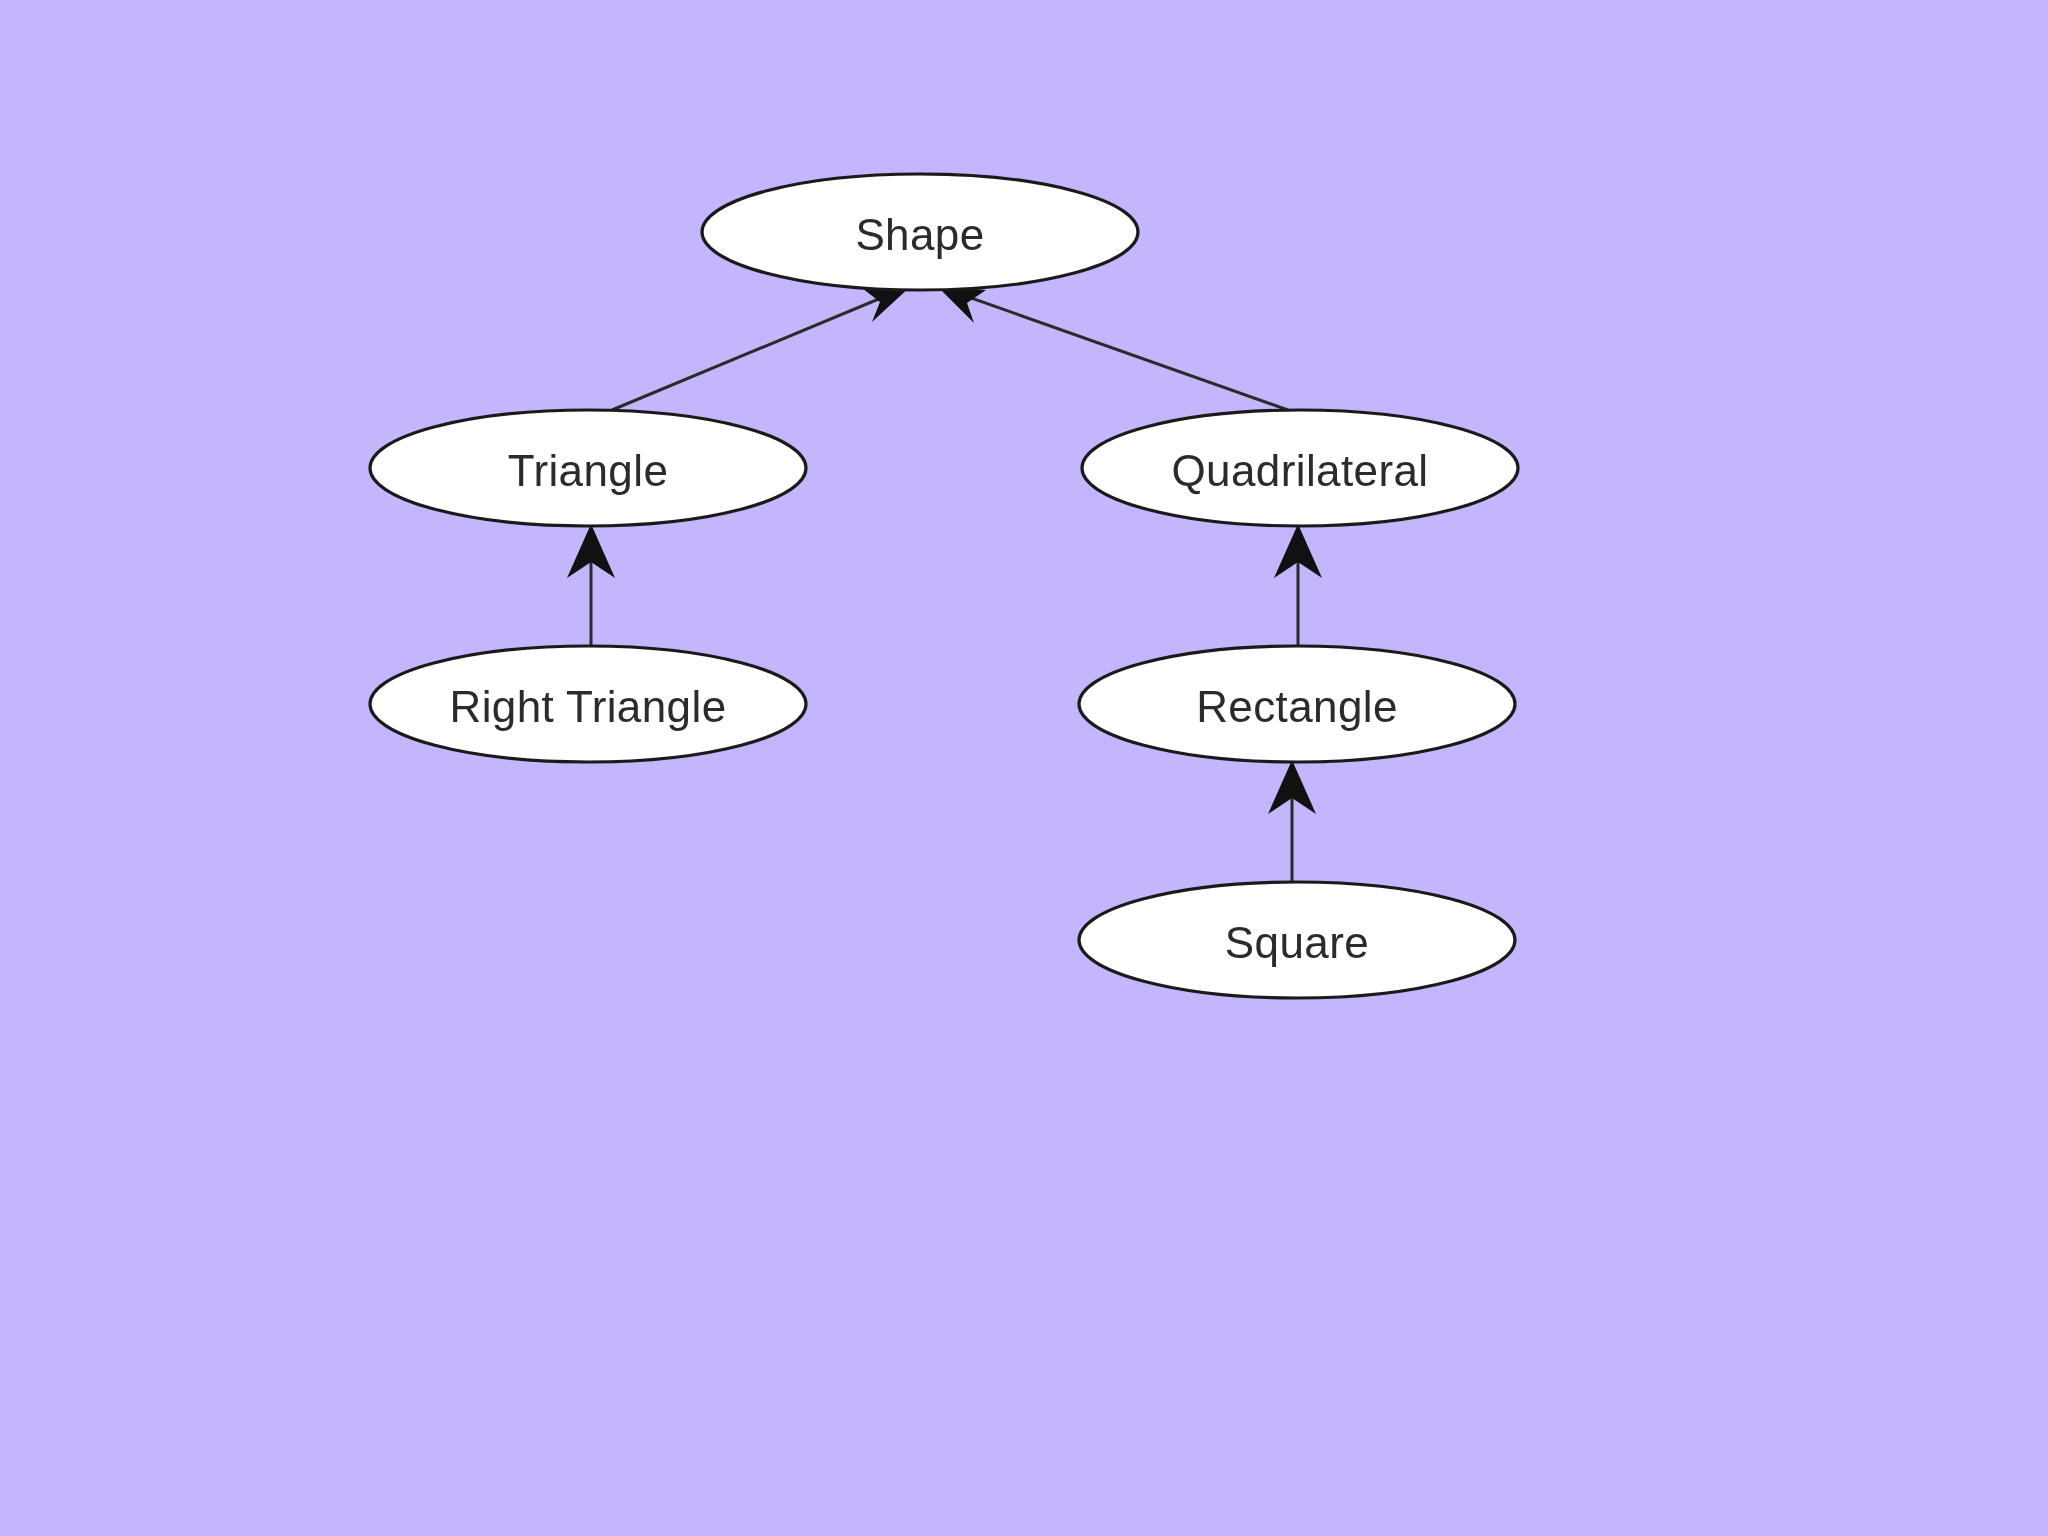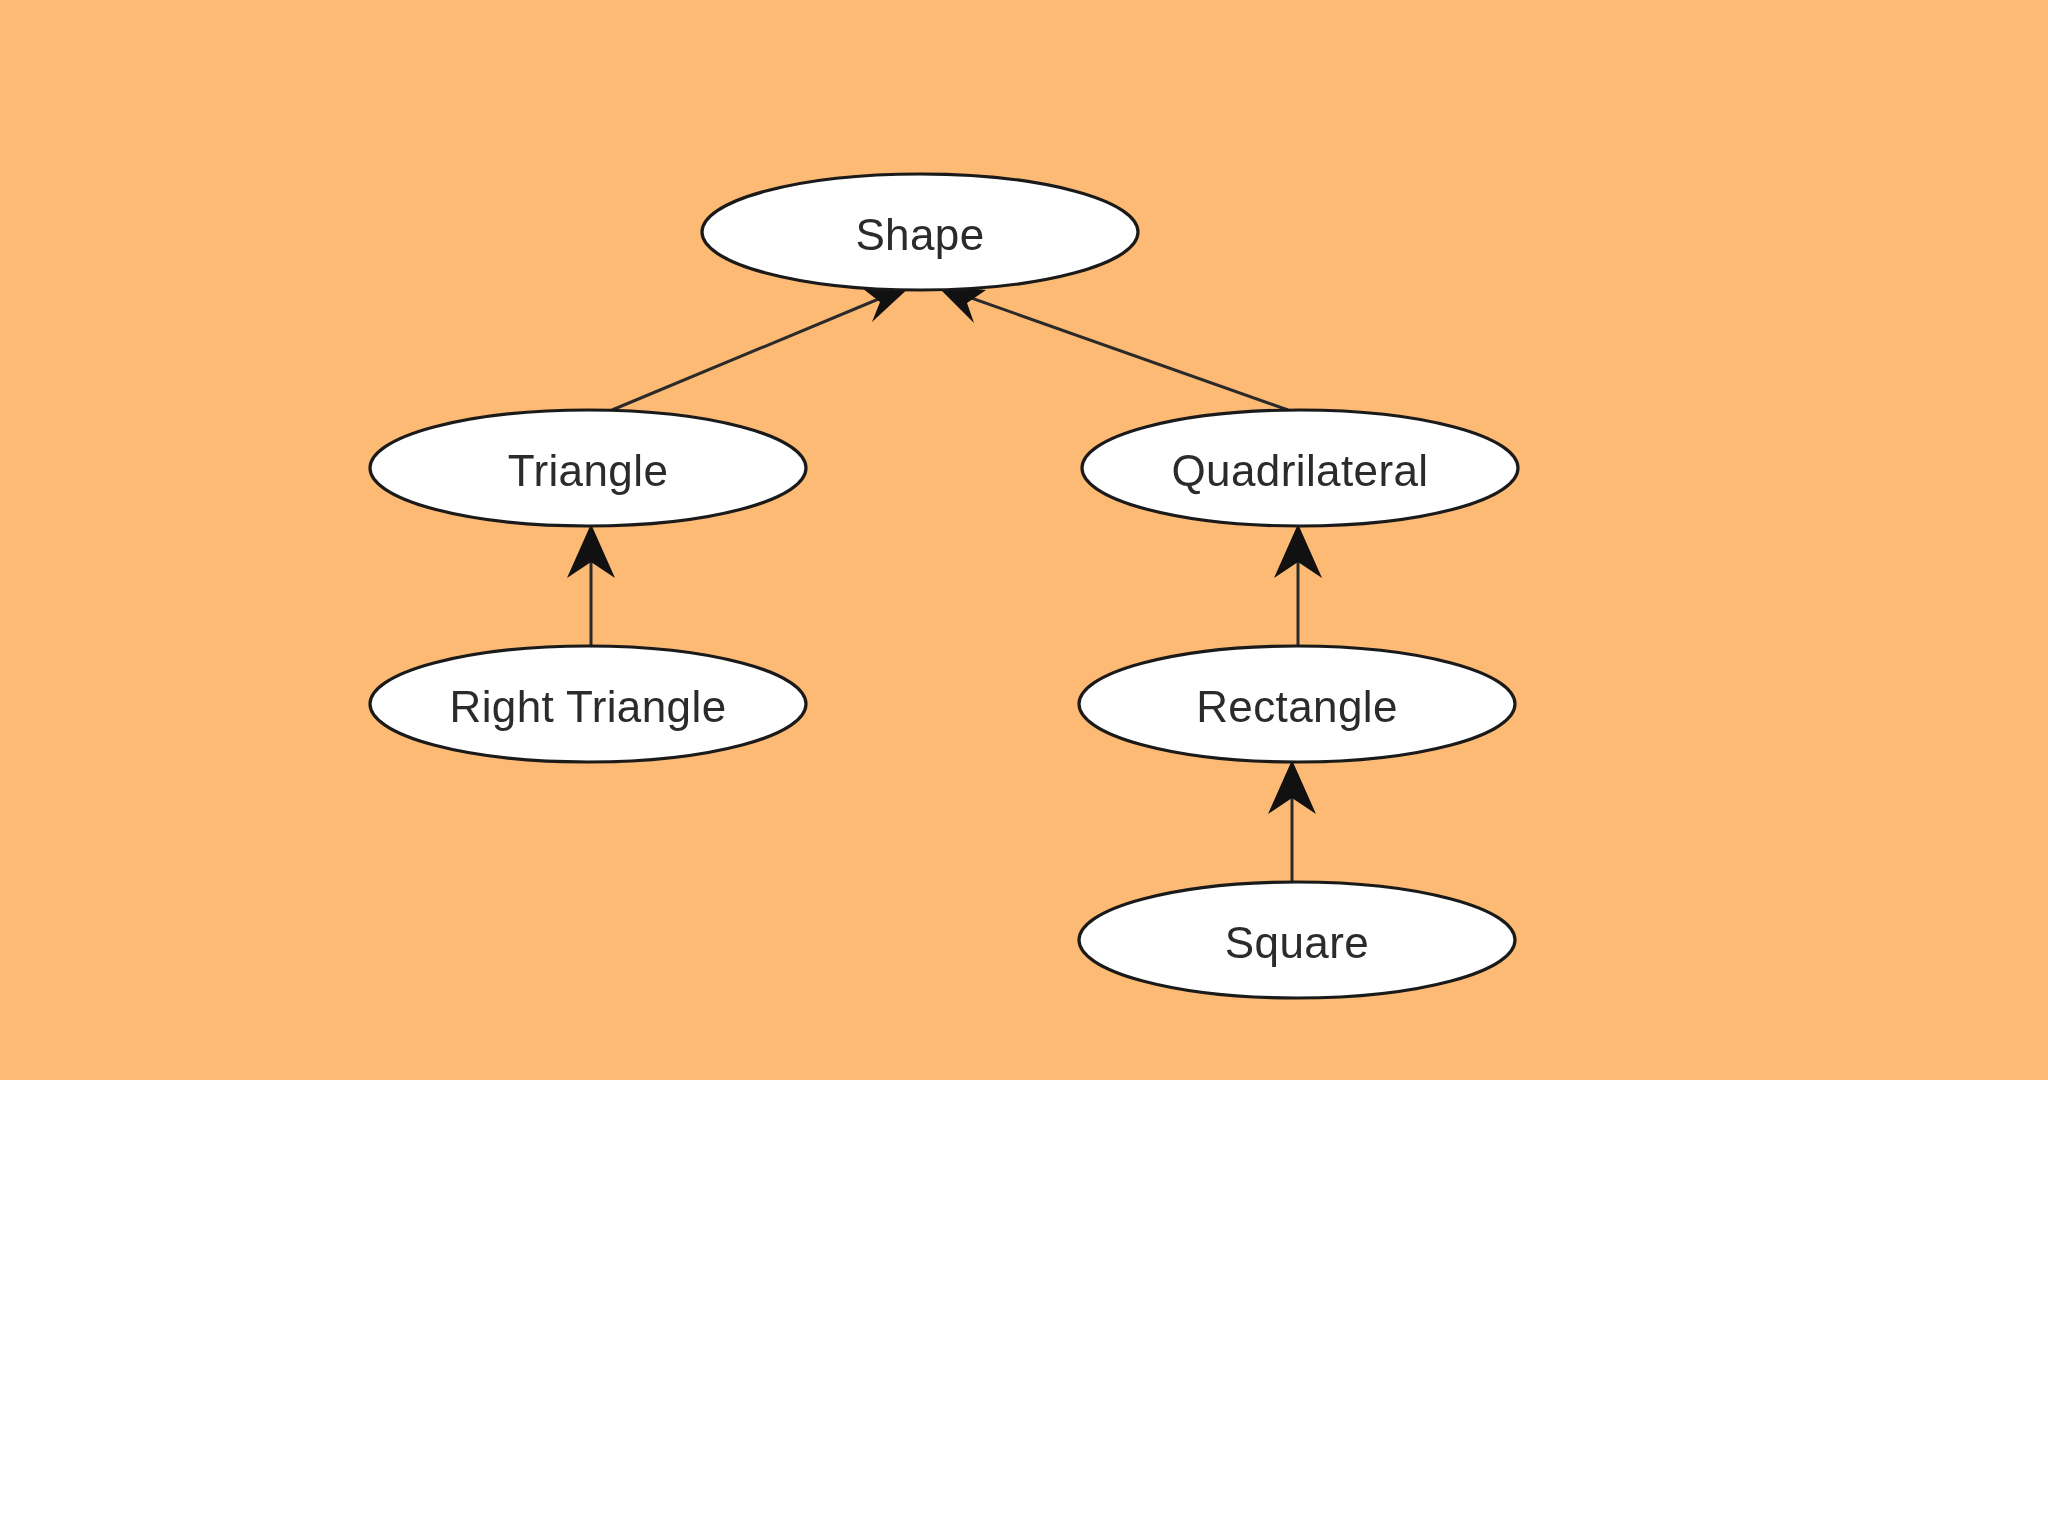--- a/index.html
+++ b/index.html
@@ -9,22 +9,22 @@
   }
   body {
     width: 2048px;
     height: 1536px;
     font-family: "Liberation Sans", sans-serif;
     overflow: hidden;
   }
   #canvas {
     position: relative;
     width: 2048px;
-    height: 1080px;
-    background: #fdba74;
+    height: 1536px;
+    background: #c4b5fd;
   }
   #diagram-svg {
     position: absolute;
     left: 0;
     top: 0;
     width: 2048px;
     height: 1536px;
   }
   .node-ellipse {
     fill: #ffffff;

